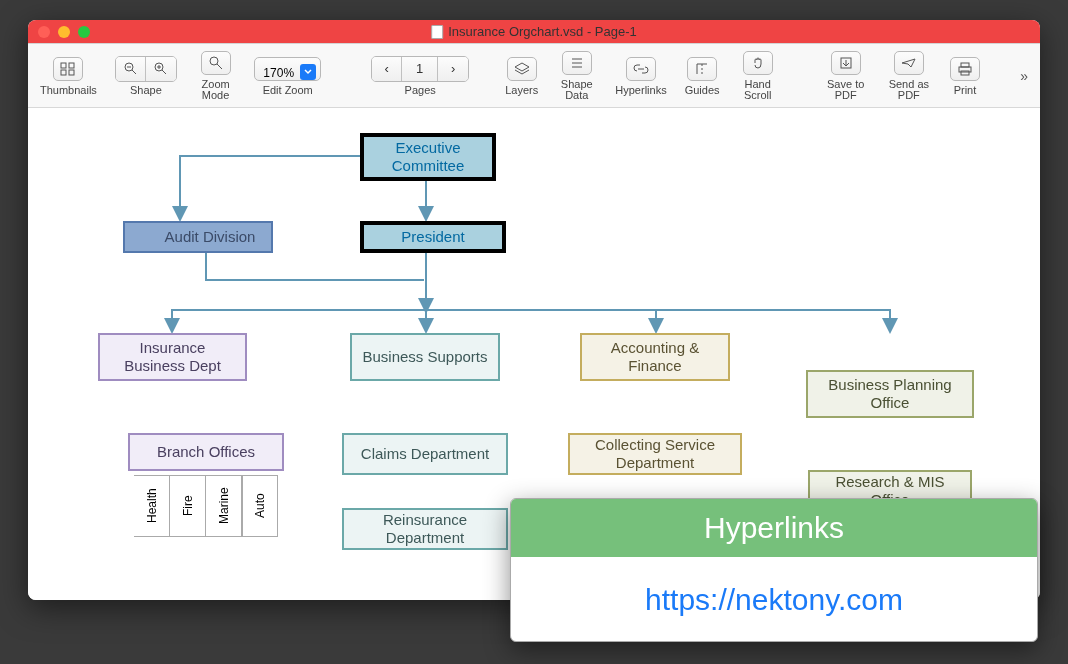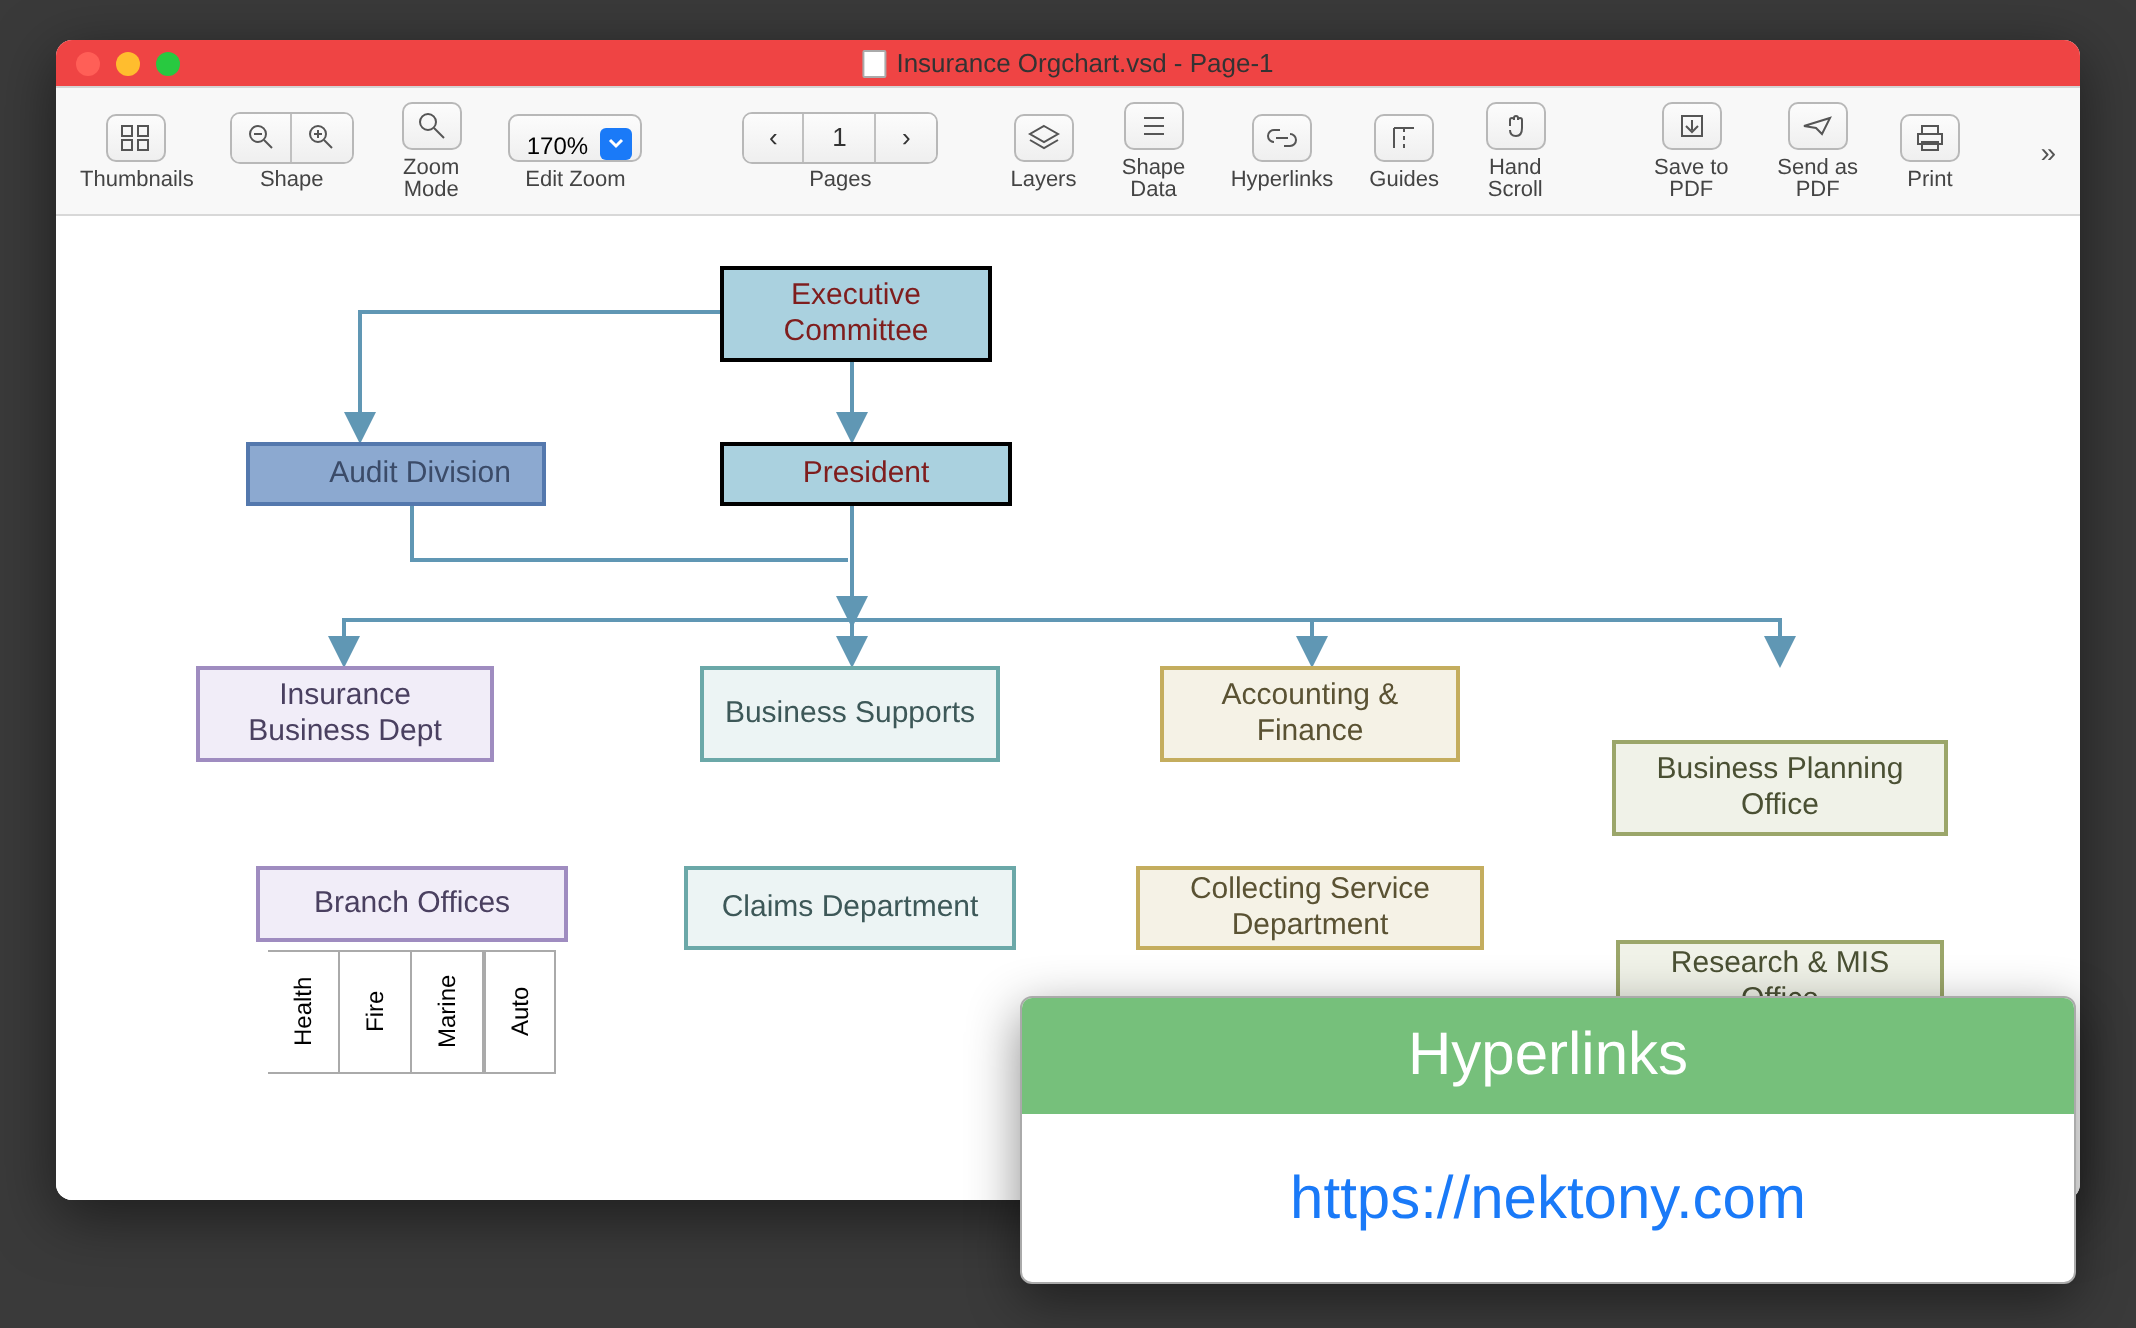--- a/index.html
+++ b/index.html
@@ -28,21 +28,21 @@
     .seg { display: flex; border: 1px solid #b8b8b8; border-radius: 5px; overflow: hidden; }
     .seg button { width: 30px; height: 24px; background: linear-gradient(#fcfcfc,#efefef); border: none; border-right: 1px solid #c0c0c0; display: flex; align-items: center; justify-content: center; font-size: 13px; color: #333; }
     .seg button:last-child { border-right: none; }
     .zoom-sel { height: 24px; border: 1px solid #b8b8b8; border-radius: 5px; background: linear-gradient(#fcfcfc,#efefef); display: flex; align-items: flex-end; padding: 0 4px 0 8px; font-size: 12px; }
     .zoom-sel .ch { width: 16px; height: 16px; background: #1a7af8; border-radius: 3px; margin-left: 6px; display: flex; align-items: center; justify-content: center; }
     .spacer { flex: 1; }
     .ic-btn { width: 30px; height: 24px; border: 1px solid #b8b8b8; border-radius: 5px; background: linear-gradient(#fcfcfc,#efefef); display: flex; align-items: center; justify-content: center; }
     .chev { font-size: 14px; color: #555; }
     .canvas { flex: 1; background: white; position: relative; }
     .node { position: absolute; display: flex; align-items: center; justify-content: center; text-align: center; font-size: 15px; line-height: 1.2; padding: 4px 8px; }
-    .n-blue { background: #aad1df; border: 2px solid #000000; color: #7f1d1d; }
+    .n-blue { background: #aad1df; border: 4px solid #000000; color: #0369a1; }
     .n-darkblue { background: #8ca9d0; border: 2px solid #5478ad; color: #3b4b68; padding-left: 32px; }
     .n-purple { background: #f1edf8; border: 2px solid #9f8cc0; color: #4a4060; }
     .n-teal { background: #ecf4f4; border: 2px solid #6ba8a8; color: #3d5858; }
     .n-gold { background: #f5f2e6; border: 2px solid #c4ad5e; color: #5a5233; }
     .n-olive { background: #f0f2e8; border: 2px solid #9ba66a; color: #4a5033; margin-top: 37px; }
     .branch-sub { position: absolute; display: flex; }
     .branch-sub span { width: 36px; height: 62px; border: 1px solid #aaa; border-right: none; display: flex; align-items: center; justify-content: center; writing-mode: vertical-rl; transform: rotate(180deg); font-size: 12px; background: white; }
     .branch-sub span:last-child { border-right: 1px solid #aaa; }
     svg.lines { position: absolute; top: 0; left: 0; width: 100%; height: 100%; pointer-events: none; }
     .arrow { stroke: #6097b4; stroke-width: 2; fill: none; }
@@ -261,20 +261,21 @@
     <div class="node n-purple" style="left:100px; top:325px; width:156px; height:38px">Branch Offices</div>
     <div class="branch-sub" style="left:106px; top:367px">
       <span>Health</span>
       <span>Fire</span>
       <span>Marine</span>
       <span>Auto</span>
     </div>
 
     <div class="node n-teal" style="left:322px; top:225px; width:150px; height:48px">Business Supports</div>
     <div class="node n-teal" style="left:314px; top:325px; width:166px; height:42px">Claims Department</div>
+    <div class="node n-teal" style="left:314px; top:400px; width:166px; height:42px">Reinsurance Department</div>
 
     <div class="node n-gold" style="left:552px; top:225px; width:150px; height:48px">Accounting &amp; Finance</div>
     <div class="node n-gold" style="left:540px; top:325px; width:174px; height:42px">Collecting Service Department</div>
 
     <div class="node n-olive" style="left:778px; top:225px; width:168px; height:48px">Business Planning Office</div>
     <div class="node n-olive" style="left:780px; top:325px; width:164px; height:42px">Research &amp; MIS Office</div>
   </div>
 </div>
 
 <div class="popup">

